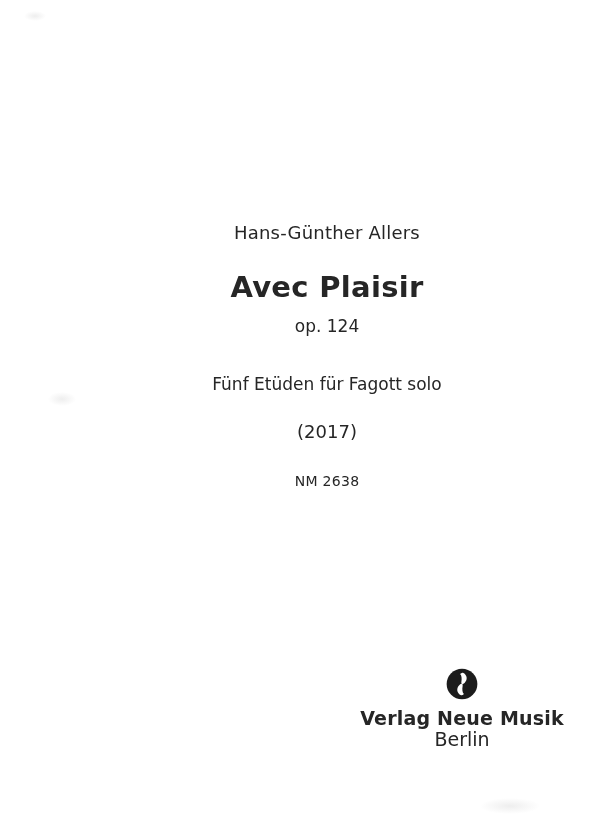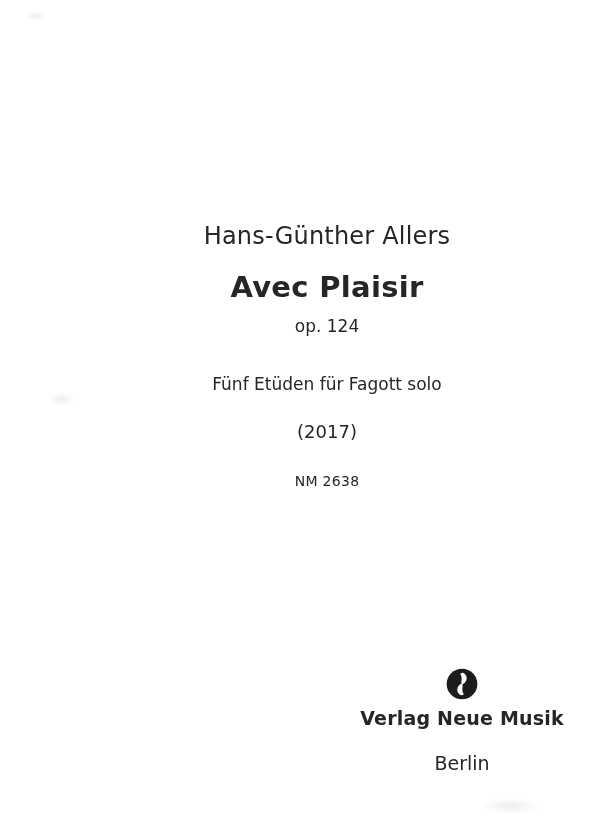--- a/index.html
+++ b/index.html
@@ -19,21 +19,21 @@
   
   .center-line {
     position: absolute;
     left: 54px;
     width: 546px;
     text-align: center;
     white-space: nowrap;
   }
   .composer {
     top: 222px;
-    font-size: 24px;
+    font-size: 18px;
     letter-spacing: 0.2px;
   }
   .work-title {
     top: 270px;
     font-size: 29px;
     font-weight: bold;
     letter-spacing: 0.3px;
   }
   .opus {
     top: 316px;
@@ -73,21 +73,20 @@
   .publisher-name {
     font-size: 19px;
     font-weight: bold;
     letter-spacing: 0.2px;
     line-height: 1.1;
     white-space: nowrap;
   }
   .publisher-city {
     font-size: 19px;
     line-height: 1.15;
-    margin-top: 24px;
   }
   
   .smudge {
     position: absolute;
     border-radius: 50%;
     background: radial-gradient(closest-side, rgba(160,160,160,0.18), rgba(160,160,160,0));
   }
   .smudge-a { left: 24px;  top: 11px;  width: 22px; height: 10px; }
   .smudge-b { left: 48px;  top: 392px; width: 28px; height: 14px; }
   .smudge-c { left: 480px; top: 798px; width: 60px; height: 16px; }

